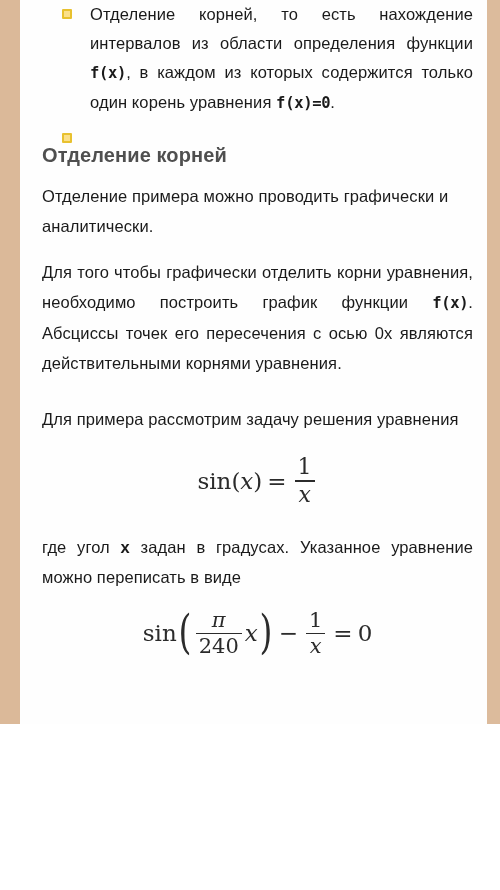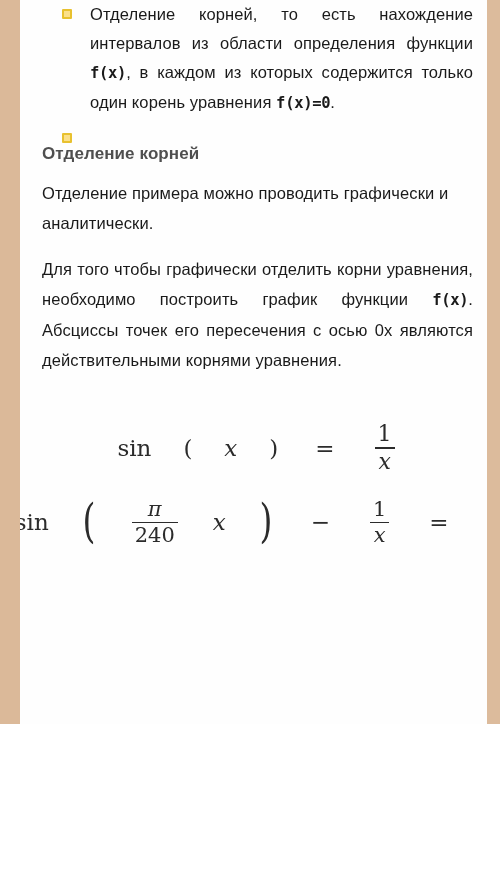--- a/index.html
+++ b/index.html
@@ -76,21 +76,21 @@
     line-height: 29px;
     color: #1a1a1a;
     text-align: justify;
     text-justify: inter-word;
     letter-spacing: 0.1px;
   }
   .bullet-text.ragged { text-align: left; }
 
   
   .section-heading {
-    font-size: 17px;
+    font-size: 20px;
     font-weight: bold;
     color: #4f4f4f;
     margin: 26px 0 14px 0;
     letter-spacing: 0.1px;
   }
 
   
   .para {
     font-size: 16.5px;
     line-height: 30px;
@@ -118,21 +118,20 @@
 
   
   .formula {
     font-family: "DejaVu Serif", "Liberation Serif", serif;
     color: #2b2b2b;
     text-align: center;
     display: flex;
     align-items: center;
     justify-content: center;
     font-size: 23px;
-    gap: 32px;
   }
   .formula-1 { margin: 22px 0 26px 0; }
   .formula-2 { margin: 18px 0 0 0; }
 
   .m-op   { margin: 0 5px; }
   .m-sin  { font-size: 23px; }
   .m-var  { font-style: italic; }
 
   
   .frac {
@@ -195,34 +194,36 @@
       </ul>
 
       <div class="section-heading">Отделение корней</div>
 
       <p class="para ragged">Отделение примера можно проводить графически и аналитически.</p>
 
       <p class="para"><span>Для того чтобы графически отделить корни уравнения, необходимо построить график функции </span><span class="mono">f(x)</span><span>. Абсциссы точек его пересечения с осью 0х являются действительными корнями уравнения.</span></p>
 
       <div class="gap-lg"></div>
 
+      <p class="para">Для примера рассмотрим задачу решения уравнения</p>
 
       <div class="formula formula-1">
         <span class="m-sin">sin</span>
           <span>(</span>
           <span class="m-var">x</span>
           <span>)</span>
         <span class="m-op">=</span>
         <span class="frac">
           <span class="num">1</span>
           <span class="bar"></span>
           <span class="den m-var">x</span>
         </span>
       </div>
 
+      <p class="para"><span>где угол </span><span class="bold-x">х</span><span> задан в градусах. Указанное уравнение можно переписать в виде</span></p>
 
       <div class="formula formula-2">
         <span class="m-sin">sin</span>
         <span class="paren">(</span>
         <span class="frac small">
           <span class="num pi">π</span>
           <span class="bar"></span>
           <span class="den">240</span>
         </span>
         <span class="m-var">x</span>

